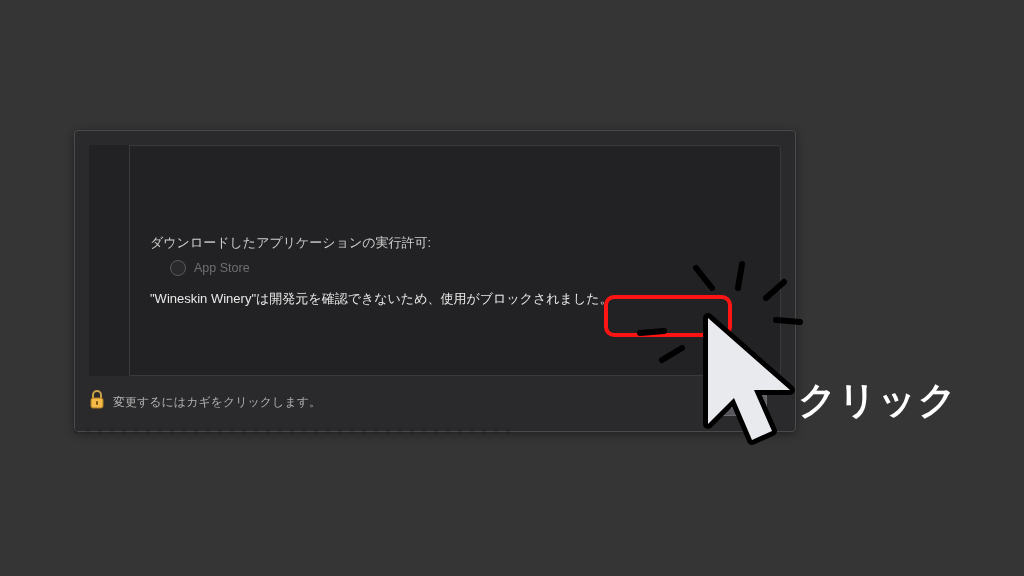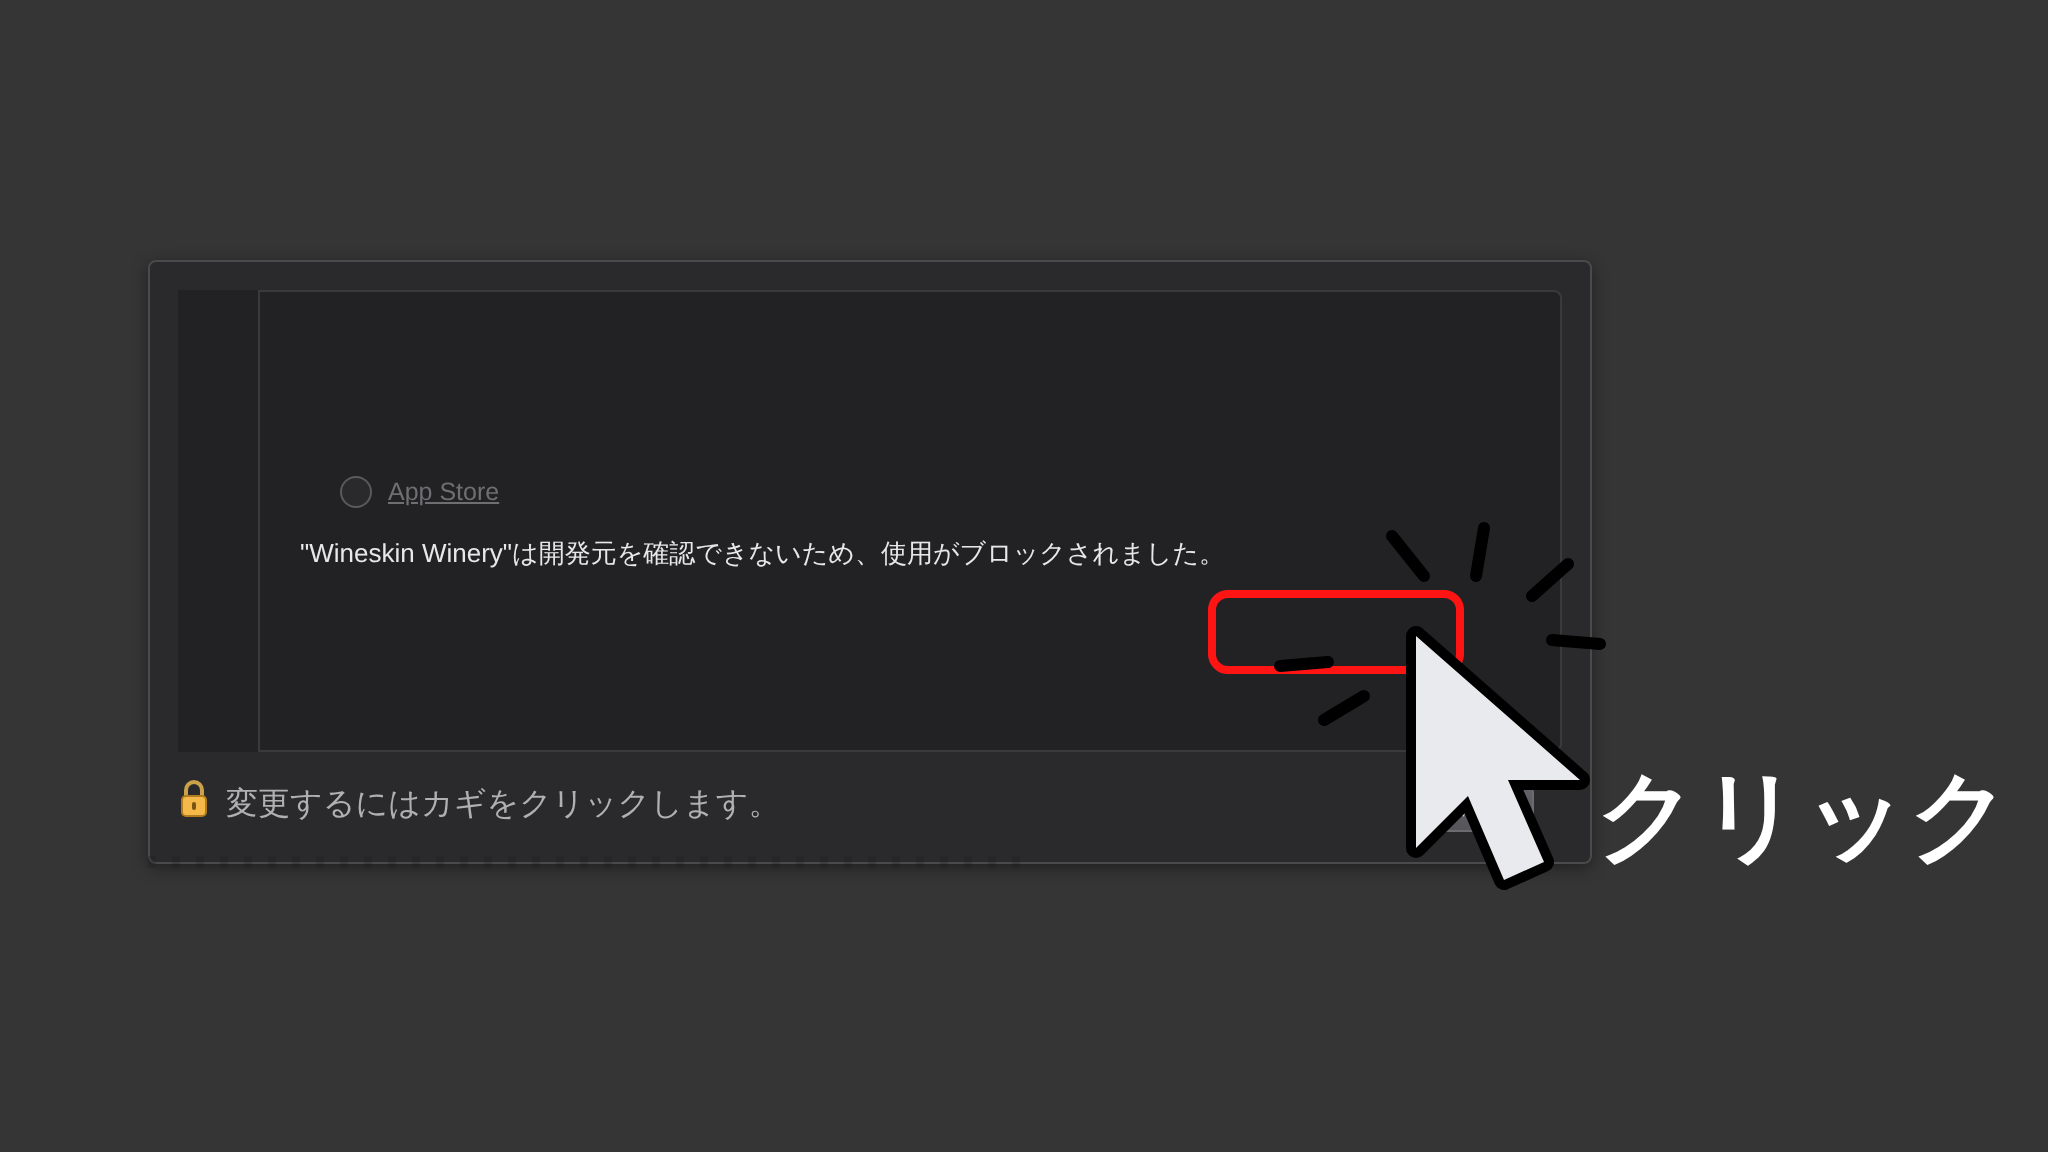--- a/index.html
+++ b/index.html
@@ -54,21 +54,20 @@
   .section-title {
     color: #d0d0d0;
     margin-bottom: 8px;
   }
   .radio-row {
     display: flex;
     align-items: center;
     margin: 4px 0 4px 20px;
     color: #6f6f72;
     font-size: 12.5px;
-    text-decoration: underline;
   }
   .radio {
     width: 14px;
     height: 14px;
     border-radius: 50%;
     border: 1px solid #5a5a5d;
     margin-right: 8px;
     flex: 0 0 auto;
     background: #2a2a2c;
     position: relative;
@@ -109,21 +108,21 @@
     height: 30px;
     display: flex;
     align-items: center;
     color: #bdbdbd;
   }
   .lock-icon {
     width: 16px;
     margin-right: 8px;
   }
   .footer-text {
-    font-size: 16px;
+    font-size: 12px;
     color: #b0b0b0;
   }
   .advanced-btn {
     position: absolute;
     right: 28px;
     bottom: 15px;
     background: linear-gradient(#64646a, #55555a);
     color: #d0d0d3;
     font-size: 12.5px;
     border: 1px solid #6b6b70;
@@ -135,21 +134,21 @@
     position: absolute;
     border: 4px solid #ff1414;
     border-radius: 10px;
     pointer-events: none;
   }
   .click-label {
     position: absolute;
     left: 798px;
     top: 375px;
     color: #ffffff;
-    font-size: 50px;
+    font-size: 38px;
     font-weight: 700;
     letter-spacing: 1px;
     white-space: nowrap;
   }
   .burst line {
     stroke: #000;
     stroke-width: 6;
     stroke-linecap: round;
   }
   .stripe {
@@ -163,20 +162,21 @@
   }
 </style>
 </head>
 <body>
 
 <div class="panel-outer">
   <div class="panel-inner"></div>
   <div class="panel-left"></div>
 
   <div class="section">
+    <div class="section-title">ダウンロードしたアプリケーションの実行許可:</div>
 
     <div class="radio-row">
       <span class="radio"></span>
       <span>App Store</span>
     </div>
 
     <div class="blocked-row">
       <span>"Wineskin Winery"は開発元を確認できないため、使用がブロックされました。</span>
     </div>
   </div>

